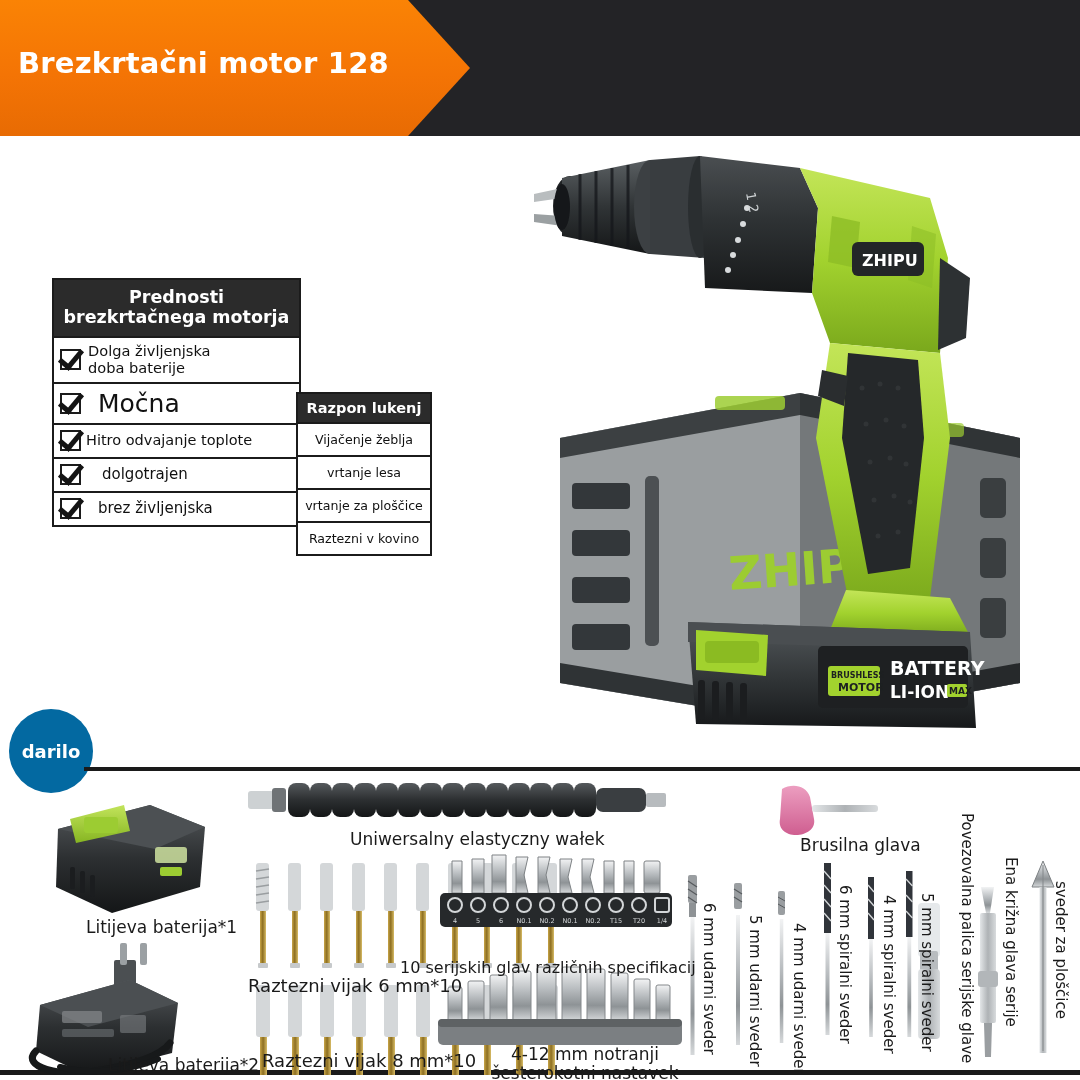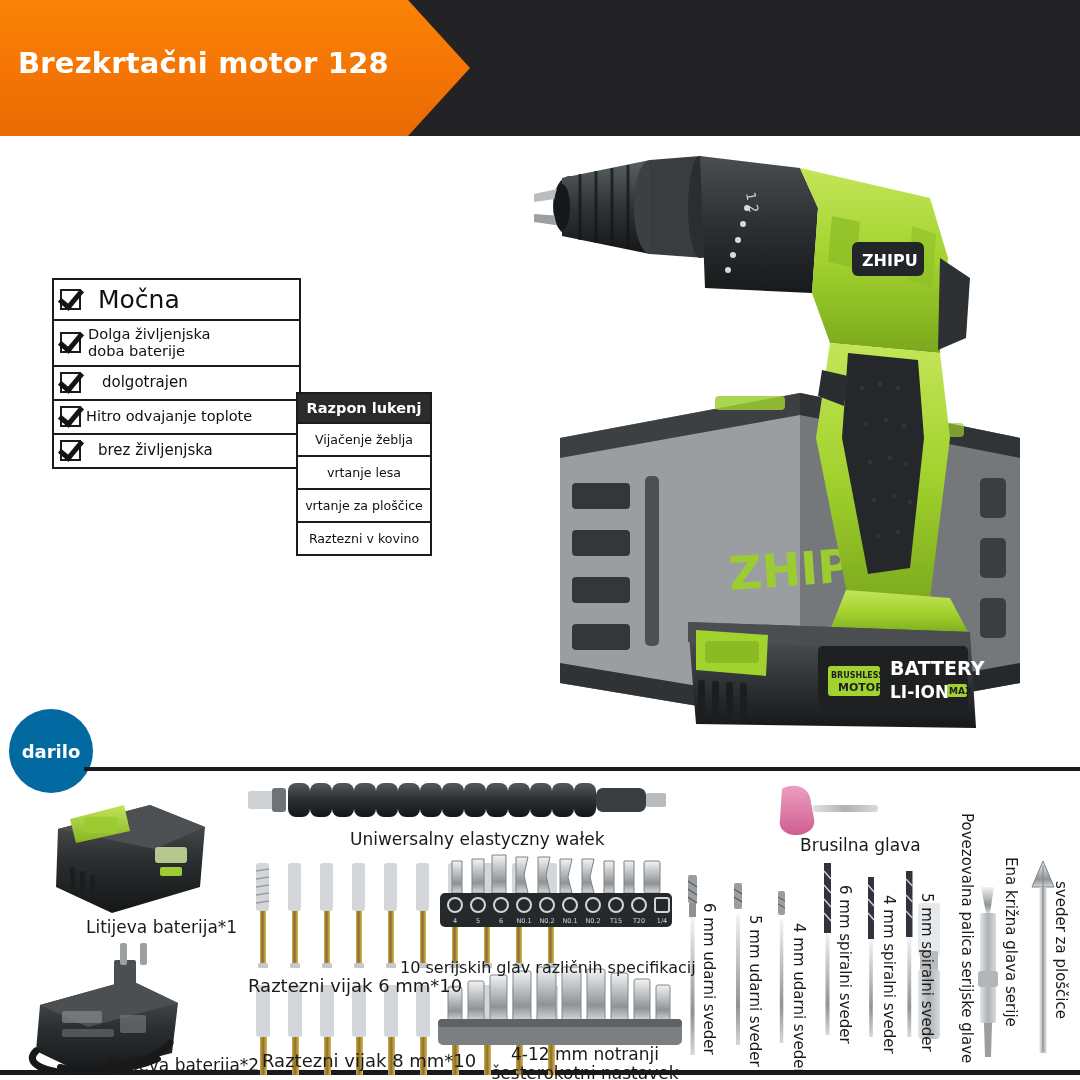--- a/index.html
+++ b/index.html
@@ -247,38 +247,42 @@
         <text x="338" y="553" font-size="11" font-weight="bold" fill="#1d2021" font-family="DejaVu Sans, sans-serif">MOTOR</text>
         <text x="390" y="537" font-size="19" font-weight="bold" fill="#ffffff" font-family="DejaVu Sans, sans-serif">BATTERY</text>
         <text x="390" y="560" font-size="17" font-weight="bold" fill="#ffffff" font-family="DejaVu Sans, sans-serif">LI-ION</text>
         <rect x="447" y="546" width="20" height="13" rx="2" fill="#a2d22e"></rect>
         <text x="449" y="556" font-size="9" font-weight="bold" fill="#1d2021" font-family="DejaVu Sans, sans-serif">MAX</text>
       </g>
     </svg>
   </div>
 
   <div class="ftable">
-    <div class="frow big">
-      <span class="chk"></span>
-      <span class="frow-label">Močna</span>
+    <div class="ftable-head">
+      <span>Prednosti</span>
+      <span>brezkrtačnega motorja</span>
     </div>
     <div class="frow two">
       <span class="chk"></span>
       <span class="frow-label">
         <span>Dolga življenjska</span>
         <span>doba baterije</span>
       </span>
     </div>
-    <div class="frow">
+    <div class="frow big">
       <span class="chk"></span>
-      <span class="frow-label" style="margin-left:14px">dolgotrajen</span>
+      <span class="frow-label">Močna</span>
     </div>
     <div class="frow tight">
       <span class="chk"></span>
       <span class="frow-label">Hitro odvajanje toplote</span>
+    </div>
+    <div class="frow">
+      <span class="chk"></span>
+      <span class="frow-label" style="margin-left:14px">dolgotrajen</span>
     </div>
     <div class="frow">
       <span class="chk"></span>
       <span class="frow-label" style="margin-left:10px">brez življenjska</span>
     </div>
   </div>
 
   <div class="rtable">
     <div class="rtable-head">Razpon lukenj</div>
     <div class="rrow">Vijačenje žeblja</div>

